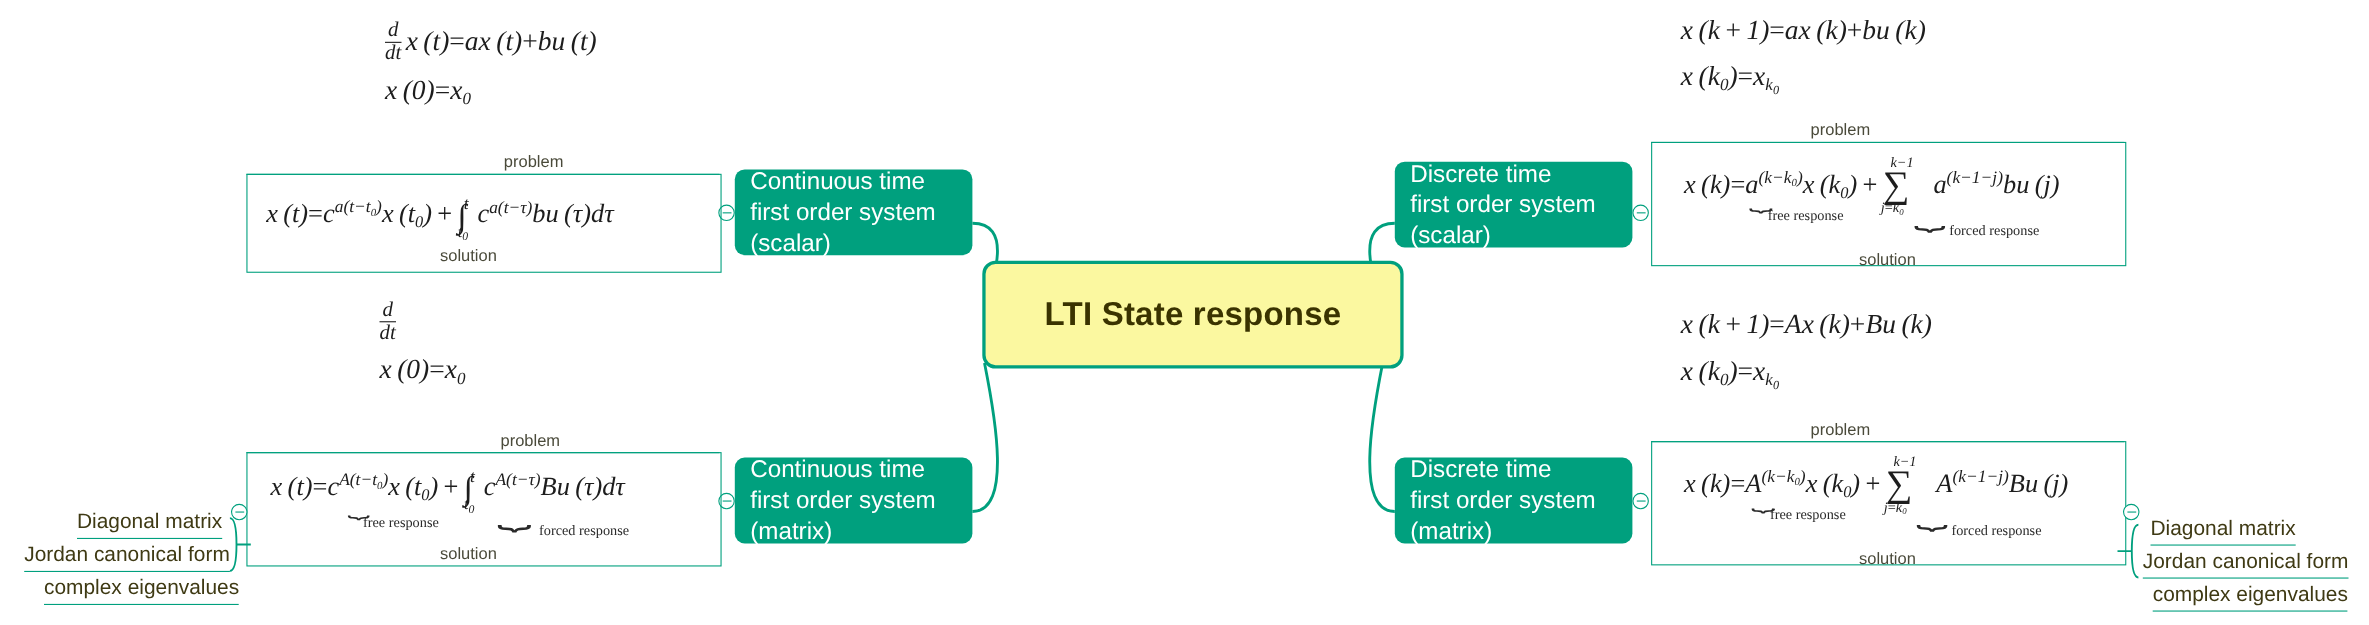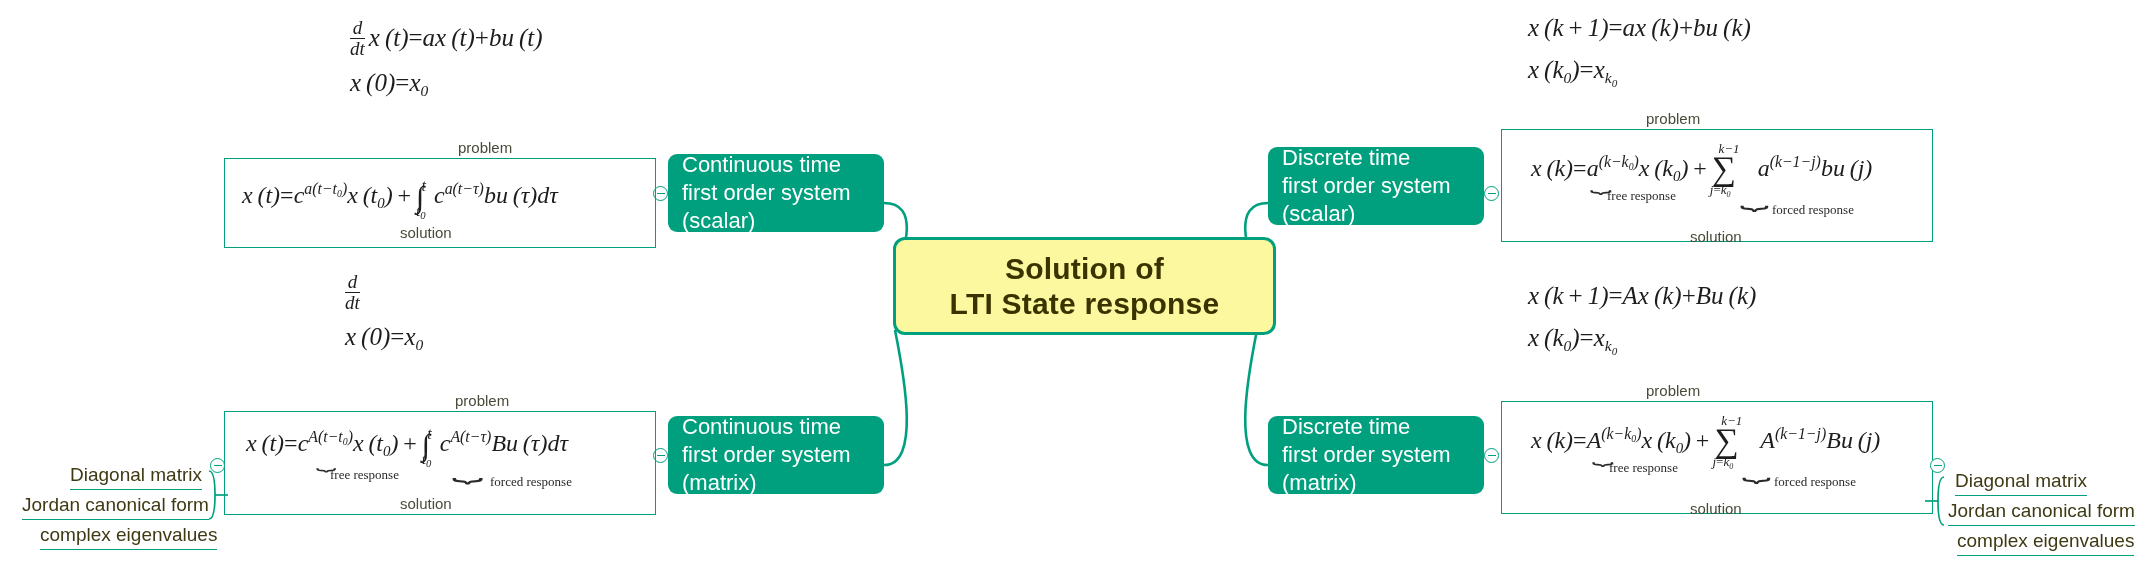--- a/index.html
+++ b/index.html
@@ -127,21 +127,20 @@
   <svg class="wires" viewBox="0 0 2154 568">
     <g fill="none" stroke="#00a07e" stroke-width="2.6">
       <path d="M884,203 C920,203 905,250 895,278"></path>
       <path d="M884,465 C920,465 905,380 895,330"></path>
       <path d="M1268,203 C1232,203 1247,250 1257,278"></path>
       <path d="M1268,465 C1232,465 1247,380 1257,330"></path>
     </g>
   </svg>
 
   <div class="root-node" style="left:893px;top:237px;width:377px;height:92px;font-size:30px;">
-    <span>Solution of</span>
     <span>LTI State response</span>
   </div>
 
   <div class="branch-node" style="left:668px;top:154px;width:216px;height:78px;">
     <span>Continuous time</span>
     <span>first order system</span>
     <span>(scalar)</span>
   </div>
   <div class="toggle" style="left:653px;top:186px;"></div>
 

